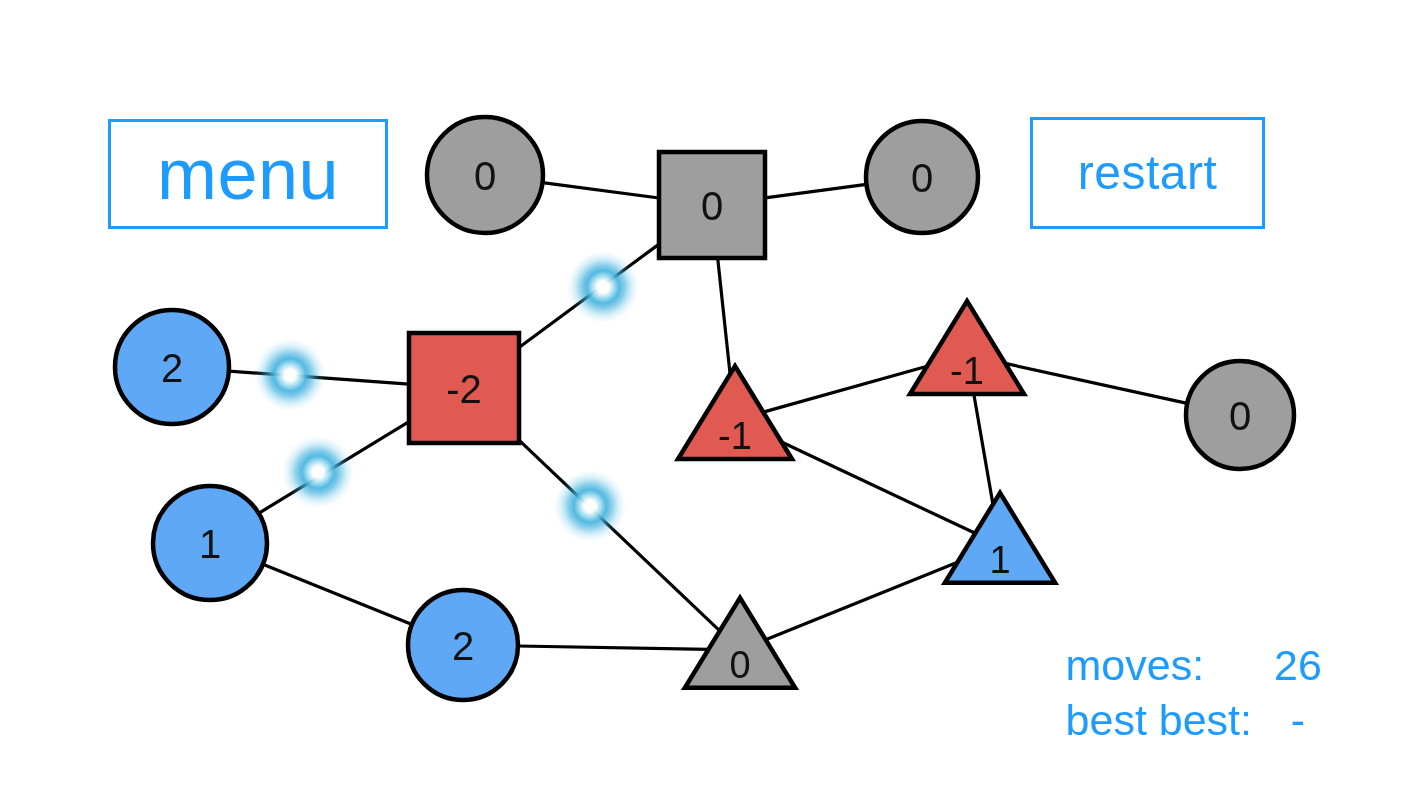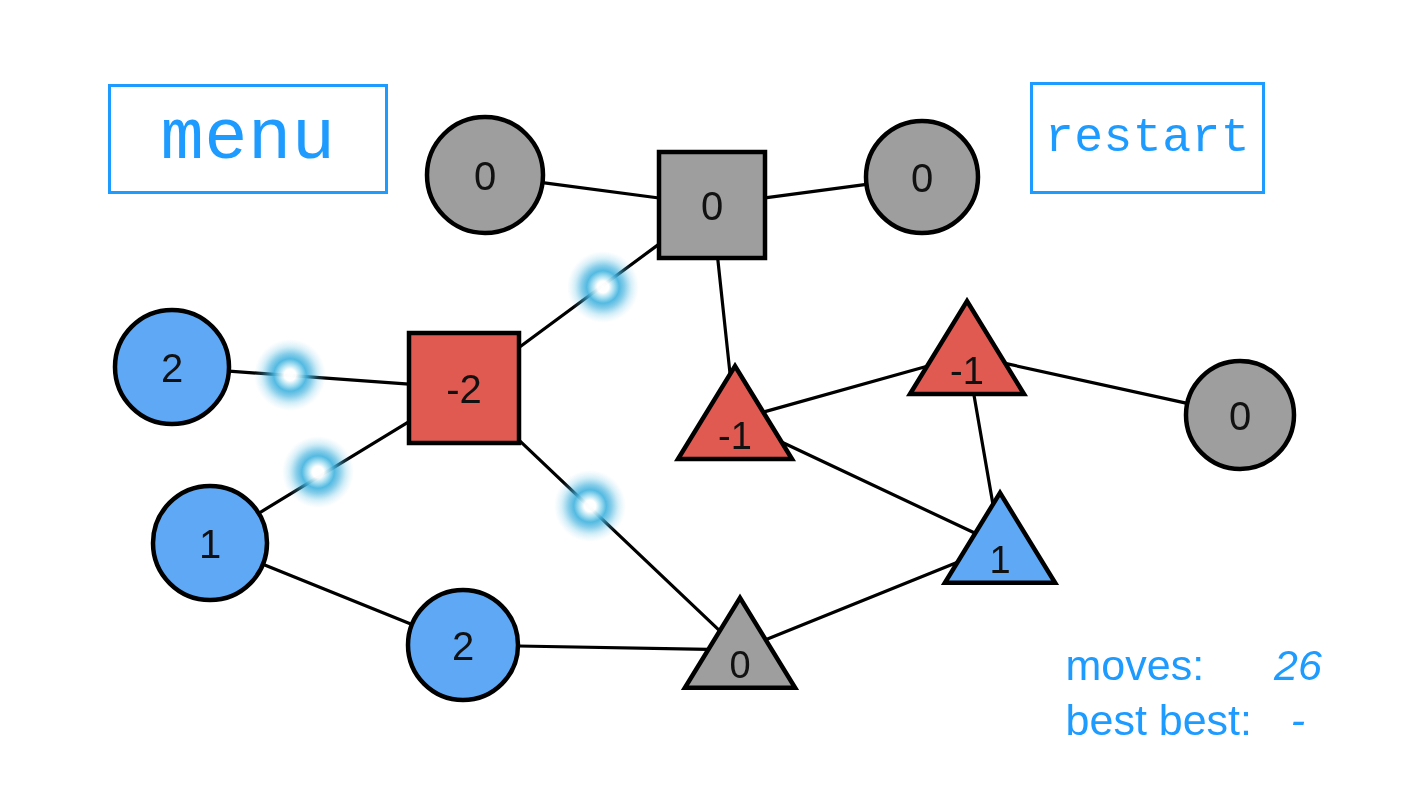--- a/index.html
+++ b/index.html
@@ -27,26 +27,27 @@
   
   .ui-button {
     position: absolute;
     box-sizing: border-box;
     border: 3px solid #1e9bff;
     background: #ffffff;
     color: #1e9bff;
     display: flex;
     align-items: center;
     justify-content: center;
-    font-family: Liberation Mono, monospace;
+    font-family: Liberation Sans, sans-serif;
     font-weight: 300;
     letter-spacing: 0.5px;
     line-height: 1;
     cursor: pointer;
     user-select: none;
+    margin-top: 35px;
   }
   #menu-button {
     left: 108px;
     top: 84px;
     width: 280px;
     height: 110px;
     font-size: 72px;
   }
   #restart-button {
     left: 1030px;
@@ -74,21 +75,20 @@
     justify-content: space-between;
     align-items: baseline;
     white-space: nowrap;
   }
   .score-label { }
   .score-value {
     display: inline-block;
     min-width: 76px;
     text-align: center;
     margin-left: 8px;
-    font-style: italic;
   }
 
   
   #graph-svg {
     position: absolute;
     left: 0; top: 0;
     width: 1414px;
     height: 800px;
   }
   .edge-line {

